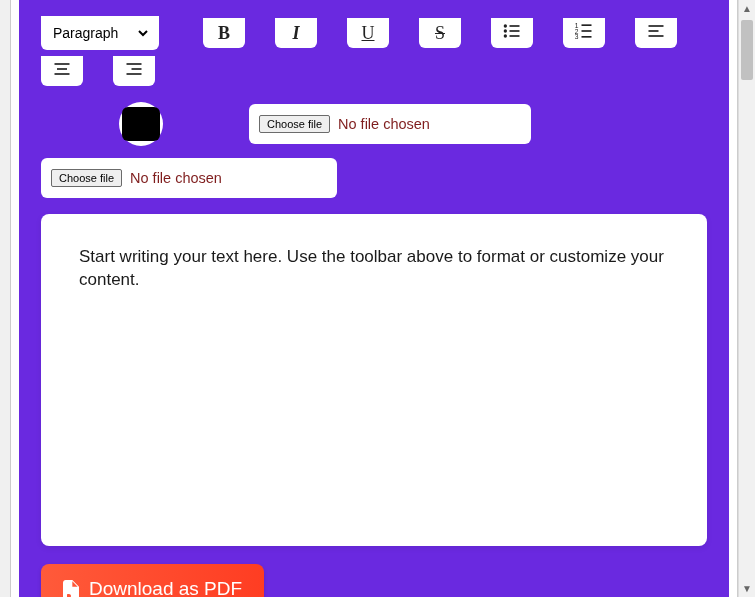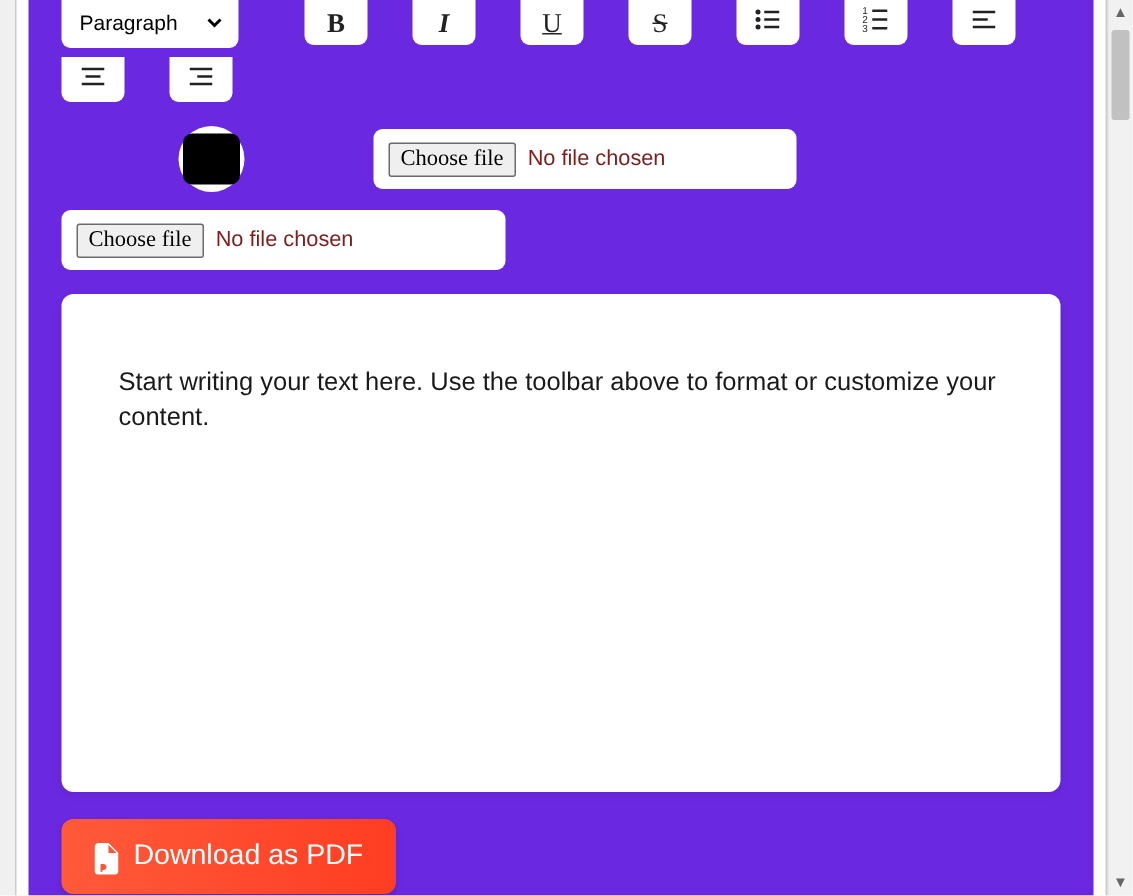--- a/index.html
+++ b/index.html
@@ -63,21 +63,21 @@
     padding: 0 0 14px 0;
   }
 
   .toolbar-row {
     display: flex;
     gap: 8px;
     padding: 0 22px;
     align-items: center;
     flex-wrap: wrap;
   }
-  .toolbar-row.row1 { margin-top: 0; }
+  .toolbar-row.row1 { margin-top: 18px; }
   .toolbar-row.row2 { margin-top: 16px; }
   .toolbar-row.row3 { margin-top: 12px; }
 
   .select-wrap {
     background: #fff;
     border-radius: 6px;
     padding: 6px 8px;
     display: flex;
     align-items: center;
     height: 34px;
@@ -132,40 +132,40 @@
     border-radius: 6px;
     padding: 6px 10px;
     display: flex;
     align-items: center;
     gap: 8px;
     height: 40px;
   }
   .file-wrap .btn {
     border: 1px solid #6b6b6b;
     background: #efefef;
-    font-size: 15px;
+    font-size: 11px;
     padding: 2px 7px;
-    font-family: Liberation Serif, serif;
+    font-family: Liberation Sans, sans-serif;
     border-radius: 2px;
   }
   .file-wrap .label {
     font-size: 14.5px;
     color: #7f1d1d;
   }
   .row2 .file-wrap { width: 282px; }
   .row3 .file-wrap { width: 296px; }
 
   .gap-flex { width: 70px; }
 
   .editor {
     background: #fff;
     border-radius: 8px;
     margin: 16px 22px 0 22px;
     height: 332px;
-    padding: 48px 38px;
+    padding: 32px 38px;
     font-size: 17px;
     color: #1a1a1a;
     line-height: 1.35;
     box-shadow: 0 2px 6px rgba(0,0,0,0.08);
   }
 
   .download-btn {
     margin: 18px 0 0 22px;
     background: #ff4b2b;
     background: linear-gradient(90deg,#ff5a3a,#ff3d22);

